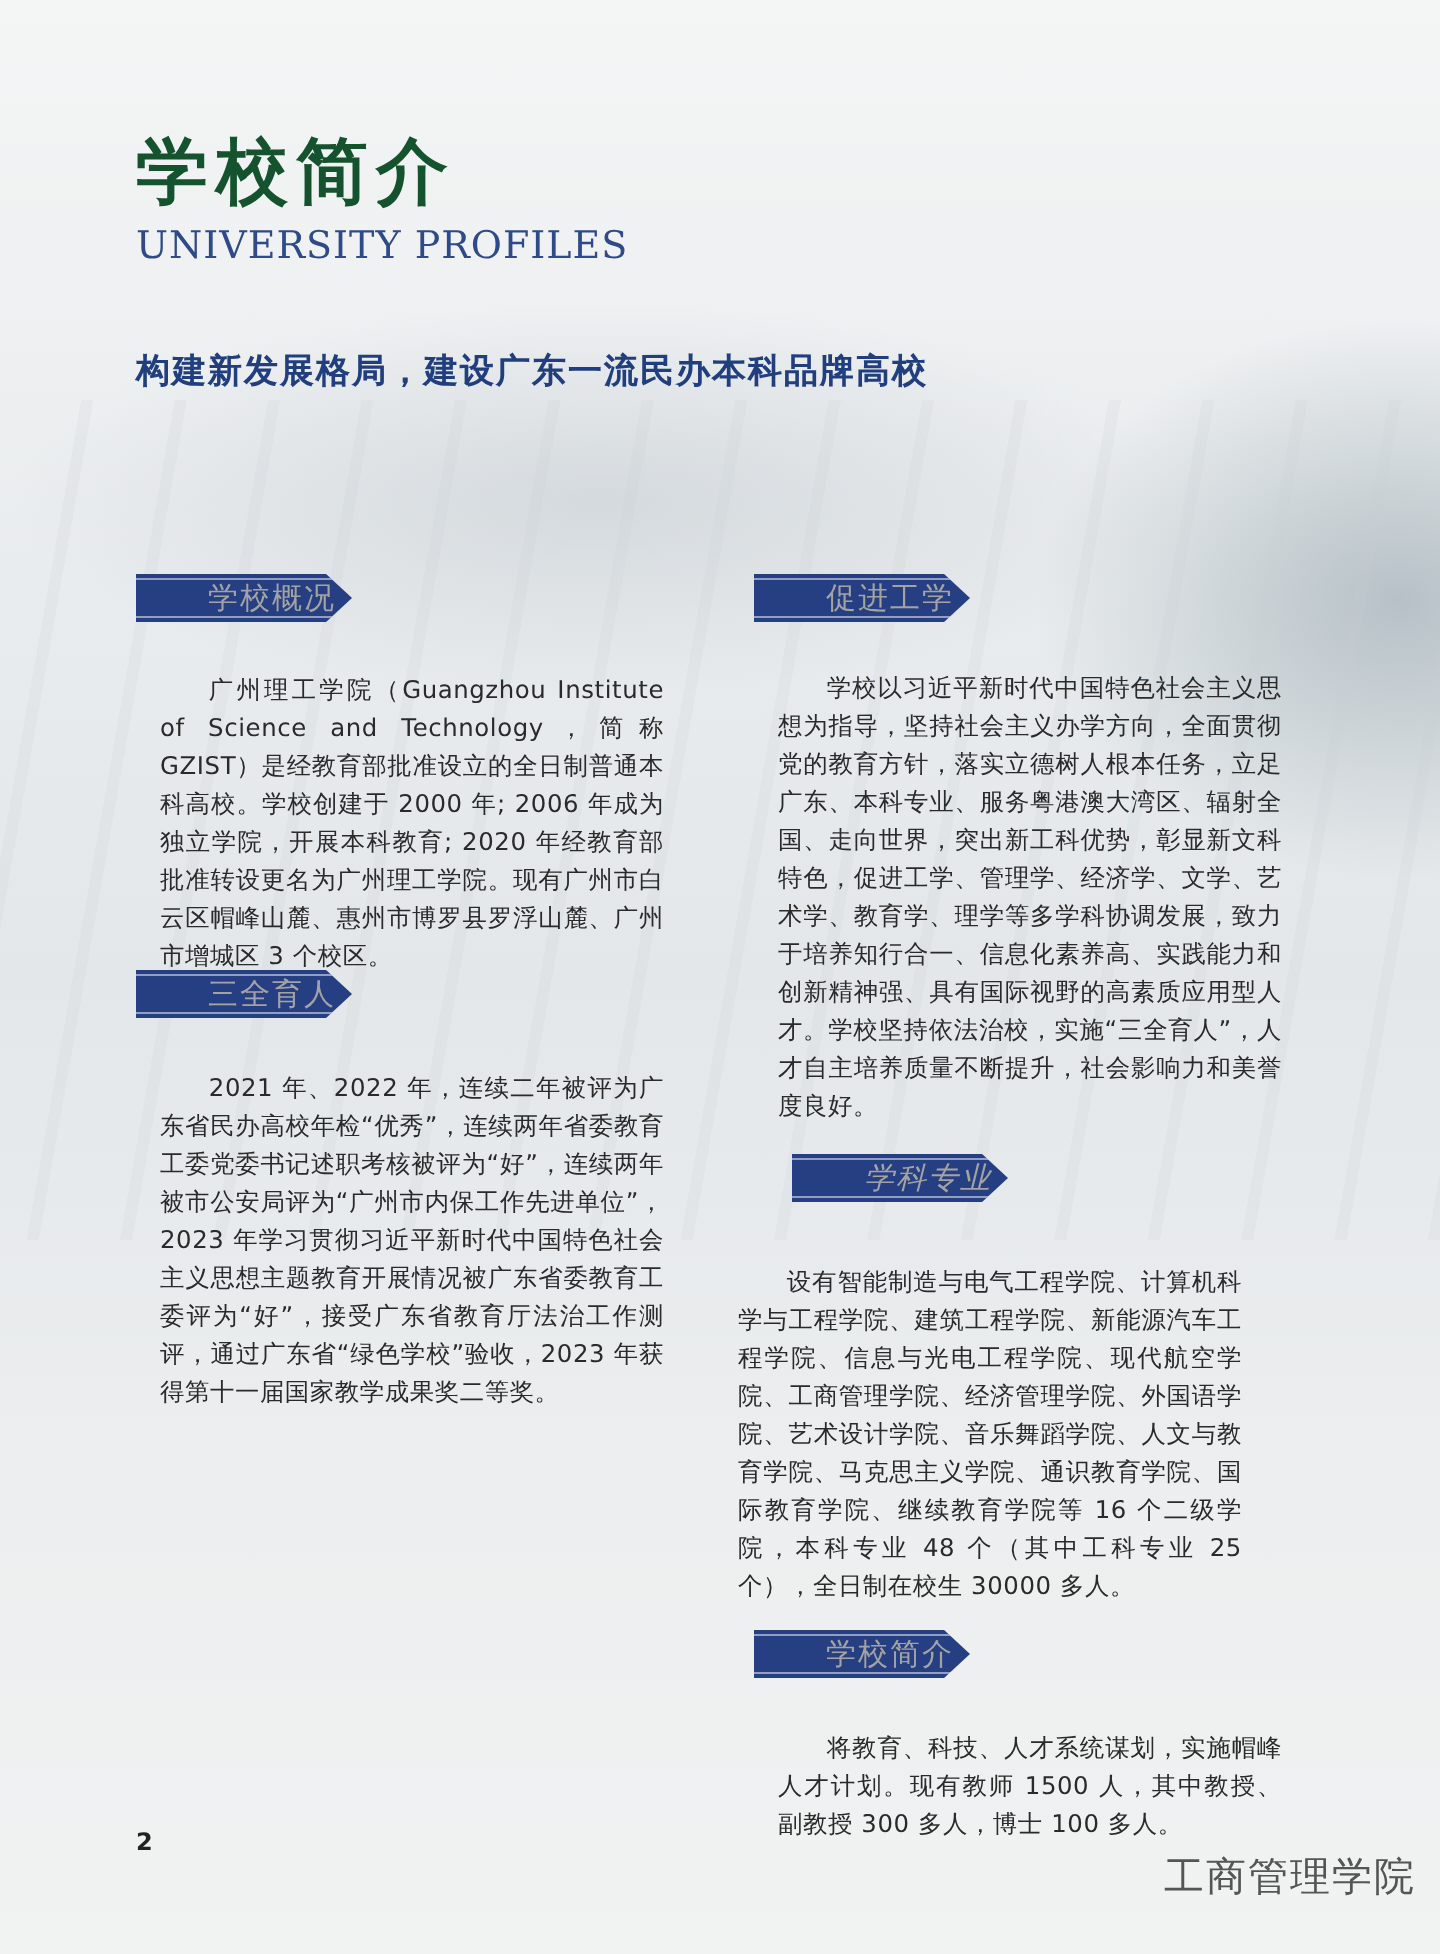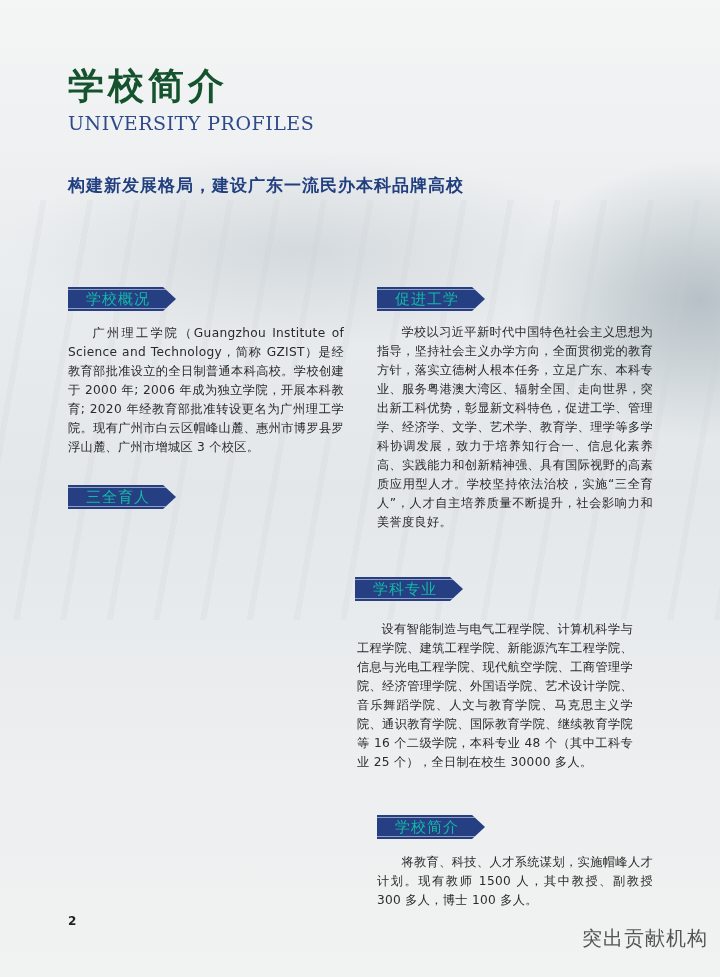--- a/index.html
+++ b/index.html
@@ -27,64 +27,65 @@
     position: absolute; left: 68px; top: 112px;
     font-family: "DejaVu Serif", "Liberation Serif", serif;
     font-size: 19px; color: #2f4a88; letter-spacing: 0.5px;
   }
   .slogan {
     position: absolute; left: 68px; top: 174px;
     font-size: 17px; font-weight: bold; color: #213f7f; letter-spacing: 1px;
   }
   .badge {
     position: absolute; height: 24px; width: 108px;
-    background: #253f82; color: #14b8a6;
-    font-size: 15px; line-height: 24px; padding-left: 18px; box-sizing: border-box;
+    background: #253f82; color: #a3a3a3;
+    font-size: 15px; line-height: 24px; padding-left: 36px; box-sizing: border-box;
     clip-path: polygon(0 0, 88% 0, 100% 50%, 88% 100%, 0 100%);
     letter-spacing: 1px;
   }
   .badge::before {
     content: ""; position: absolute; left: 0; right: 0; top: 2px; bottom: 2px;
     border-top: 1px solid rgba(255,255,255,0.5); border-bottom: 1px solid rgba(255,255,255,0.5);
   }
   .para {
     position: absolute; font-size: 12.2px; line-height: 19px; color: #2a2a2a;
     text-align: justify; letter-spacing: 0.3px;
   }
-  .para p { margin: 0; text-indent: 2em; }
+  .para p { margin: 12px; text-indent: 2em; }
   .pageno { position: absolute; left: 68px; top: 914px; font-size: 12px; font-weight: bold; color: #222; }
   .watermark { position: absolute; left: 582px; top: 925px; font-size: 20px; color: #555; letter-spacing: 1px; }
 </style>
 </head>
 <body>
 
 <div class="bg"></div>
 
 <div class="title-cn">学校简介</div>
 <div class="title-en">UNIVERSITY PROFILES</div>
 <div class="slogan">构建新发展格局，建设广东一流民办本科品牌高校</div>
 
 <div class="badge" style="left:68px; top:287px;">学校概况</div>
 <div class="para" style="left:68px; top:324px; width:276px;">
   <p>广州理工学院（Guangzhou Institute of Science and Technology，简称 GZIST）是经教育部批准设立的全日制普通本科高校。学校创建于 2000 年; 2006 年成为独立学院，开展本科教育; 2020 年经教育部批准转设更名为广州理工学院。现有广州市白云区帽峰山麓、惠州市博罗县罗浮山麓、广州市增城区 3 个校区。</p>
 </div>
 
 <div class="badge" style="left:68px; top:485px;">三全育人</div>
 <div class="para" style="left:68px; top:523px; width:276px;">
+  <p>2021 年、2022 年，连续二年被评为广东省民办高校年检“优秀”，连续两年省委教育工委党委书记述职考核被评为“好”，连续两年被市公安局评为“广州市内保工作先进单位”，2023 年学习贯彻习近平新时代中国特色社会主义思想主题教育开展情况被广东省委教育工委评为“好”，接受广东省教育厅法治工作测评，通过广东省“绿色学校”验收，2023 年获得第十一届国家教学成果奖二等奖。</p>
 </div>
 
 <div class="badge" style="left:377px; top:287px;">促进工学</div>
 <div class="para" style="left:377px; top:323px; width:276px;">
   <p>学校以习近平新时代中国特色社会主义思想为指导，坚持社会主义办学方向，全面贯彻党的教育方针，落实立德树人根本任务，立足广东、本科专业、服务粤港澳大湾区、辐射全国、走向世界，突出新工科优势，彰显新文科特色，促进工学、管理学、经济学、文学、艺术学、教育学、理学等多学科协调发展，致力于培养知行合一、信息化素养高、实践能力和创新精神强、具有国际视野的高素质应用型人才。学校坚持依法治校，实施“三全育人”，人才自主培养质量不断提升，社会影响力和美誉度良好。</p>
 </div>
 
-<div class="badge" style="left:355px; top:577px;">学科专业</div>
+<div class="badge" style="left:396px; top:577px;font-style:italic;">学科专业</div>
 <div class="para" style="left:357px; top:620px; width:276px;">
   <p>设有智能制造与电气工程学院、计算机科学与工程学院、建筑工程学院、新能源汽车工程学院、信息与光电工程学院、现代航空学院、工商管理学院、经济管理学院、外国语学院、艺术设计学院、音乐舞蹈学院、人文与教育学院、马克思主义学院、通识教育学院、国际教育学院、继续教育学院等 16 个二级学院，本科专业 48 个（其中工科专业 25 个），全日制在校生 30000 多人。</p>
 </div>
 
 <div class="badge" style="left:377px; top:815px;">学校简介</div>
 <div class="para" style="left:377px; top:853px; width:276px;">
   <p>将教育、科技、人才系统谋划，实施帽峰人才计划。现有教师 1500 人，其中教授、副教授 300 多人，博士 100 多人。</p>
 </div>
 
 <div class="pageno">2</div>
-<div class="watermark">突出贡献机构</div>
+<div class="watermark">工商管理学院</div>
 
 </body></html>

